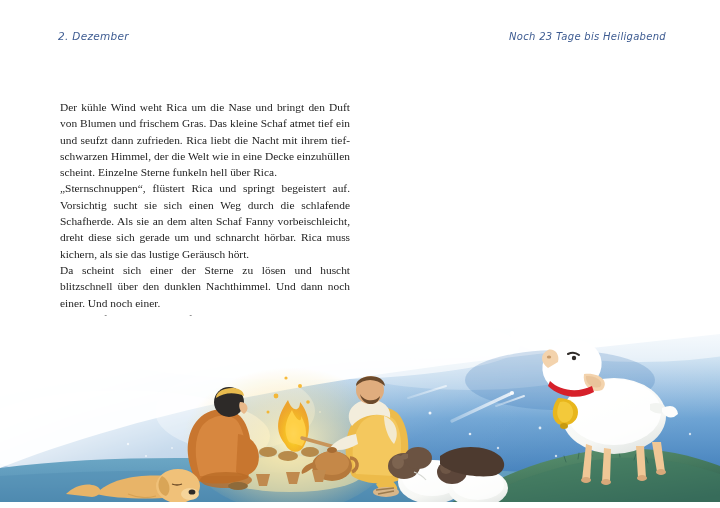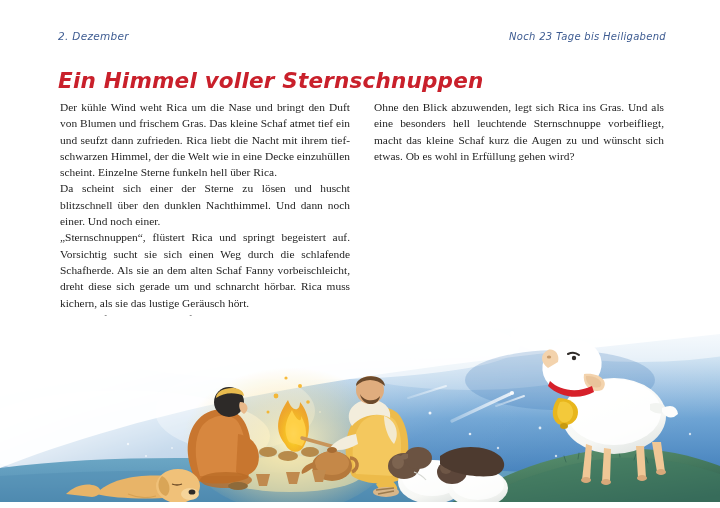--- a/index.html
+++ b/index.html
@@ -101,31 +101,29 @@
 </head>
 <body>
 
 <div class="page">
 
   <div class="runheads">
     <div class="runhead runhead-left">2. Dezember</div>
     <div class="runhead runhead-right">Noch 23 Tage bis Heiligabend</div>
   </div>
 
-  <h1 class="title">Ein Himmel voller Sternschnuppen</h1>
 
   <div class="columns">
     <div class="col">
       <p>Der kühle Wind weht Rica um die Nase und bringt den Duft von Blumen und frischem Gras. Das kleine Schaf atmet tief ein und seufzt dann zufrieden. Rica liebt die Nacht mit ihrem tief­schwarzen Himmel, der die Welt wie in eine Decke einzuhüllen scheint. Einzelne Sterne funkeln hell über Rica.</p>
+      <p>„Sternschnuppen“, flüstert Rica und springt begeistert auf. Vorsichtig sucht sie sich einen Weg durch die schlafende Schaf­herde. Als sie an dem alten Schaf Fanny vorbeischleicht, dreht diese sich gerade um und schnarcht hörbar. Rica muss kichern, als sie das lustige Geräusch hört.</p>
       <p>Da scheint sich einer der Sterne zu lösen und huscht blitzschnell über den dunklen Nachthimmel. Und dann noch einer. Und noch einer.</p>
-      <p>„Sternschnuppen“, flüstert Rica und springt begeistert auf. Vorsichtig sucht sie sich einen Weg durch die schlafende Schaf­herde. Als sie an dem alten Schaf Fanny vorbeischleicht, dreht diese sich gerade um und schnarcht hörbar. Rica muss kichern, als sie das lustige Geräusch hört.</p>
       <p>Dann läuft das kleine Schaf leise weiter und schaut sich vor­sichtig um, ob sie auch keiner bemerkt hat. Aber die beiden</p>
     </div>
     <div class="col">
-      <p>Ohne den Blick abzuwenden, legt sich Rica ins Gras. Und als eine besonders hell leuchtende Sternschnuppe vorbeifliegt, macht das kleine Schaf kurz die Augen zu und wünscht sich etwas. Ob es wohl in Erfüllung gehen wird?</p>
     </div>
   </div>
 
   <div class="illus">
     <svg viewBox="0 0 720 186" xmlns="http://www.w3.org/2000/svg">
       <defs>
         <linearGradient id="skyFade" x1="0" y1="0" x2="0" y2="1">
           <stop offset="0%" stop-color="#ffffff" stop-opacity="1"></stop>
           <stop offset="22%" stop-color="#cfe2f2" stop-opacity="0.95"></stop>
           <stop offset="55%" stop-color="#6ea4d4" stop-opacity="1"></stop>

